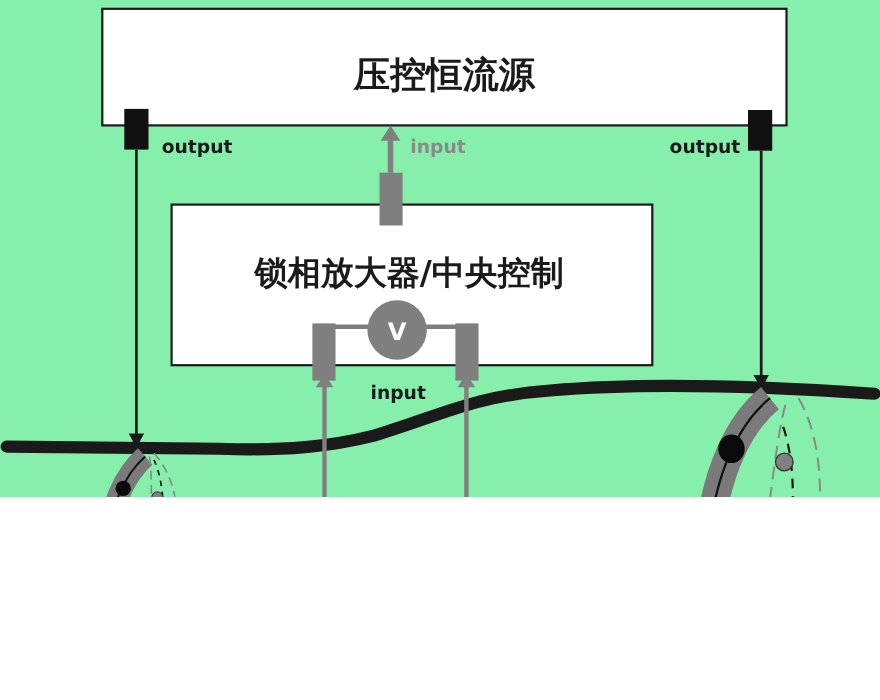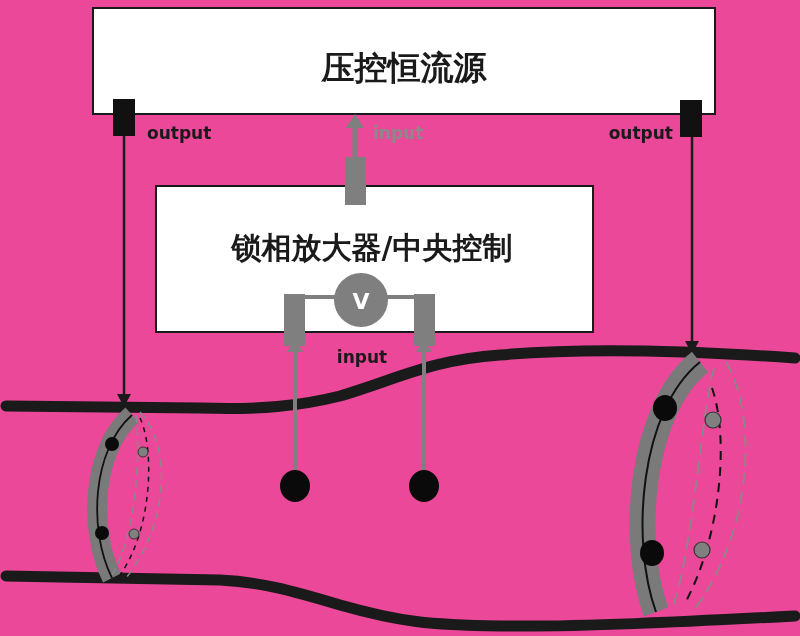--- a/index.html
+++ b/index.html
@@ -1,16 +1,16 @@
 <!DOCTYPE html>
 <html><head>
 <meta charset="utf-8">
 <style>
   html, body { margin: 0; padding: 0; background: #ffffff; }
-  #stage { position: relative; width: 800px; height: 636px; overflow: hidden; background: #ec4899; }
+  #stage { position: relative; width: 800px; height: 452px; overflow: hidden; background: #86efac; }
   svg { position: absolute; left: 0; top: 0; }
   .cn { font-family: "DejaVu Sans", sans-serif; font-weight: bold; fill: #1a1a1a; }
   .lbl { font-family: "DejaVu Sans", sans-serif; font-weight: bold; }
 </style>
 </head>
 <body>
 
 <div id="stage">
 <svg width="800" height="636" viewBox="0 0 800 636">
   <defs>

